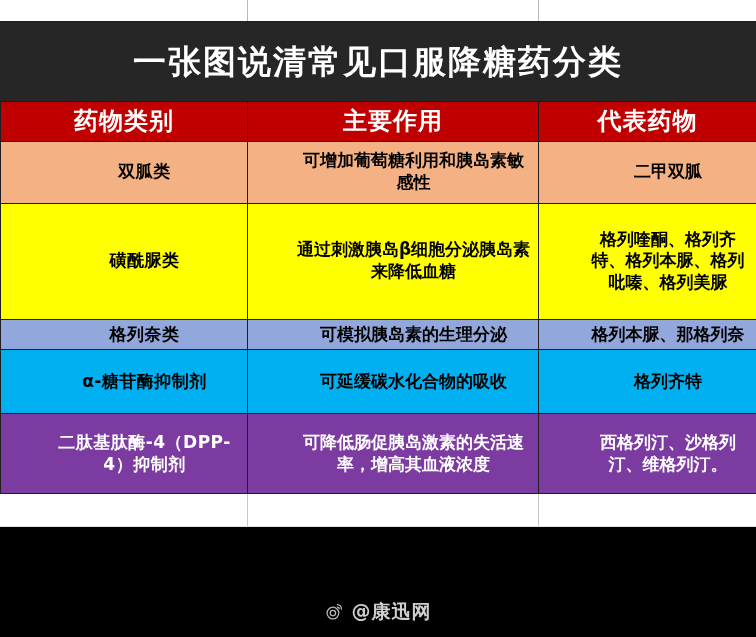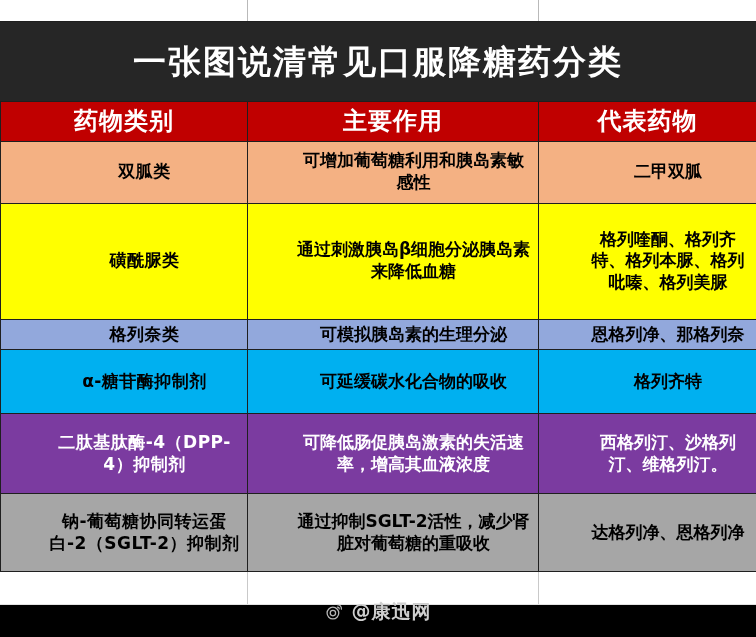--- a/index.html
+++ b/index.html
@@ -193,36 +193,31 @@
         <td class="cell-rep">二甲双胍</td>
       </tr>
       <tr class="body-row row-yellow">
         <td class="cell-cat">磺酰脲类</td>
         <td class="cell-act">通过刺激胰岛β细胞分泌胰岛素来降低血糖</td>
         <td class="cell-rep">格列喹酮、格列齐特、格列本脲、格列吡嗪、格列美脲</td>
       </tr>
       <tr class="body-row row-periwinkle">
         <td class="cell-cat">格列奈类</td>
         <td class="cell-act">可模拟胰岛素的生理分泌</td>
-        <td class="cell-rep">恩格列净、那格列奈</td>
+        <td class="cell-rep">格列本脲、那格列奈</td>
       </tr>
       <tr class="body-row row-cyan">
         <td class="cell-cat">α-糖苷酶抑制剂</td>
         <td class="cell-act">可延缓碳水化合物的吸收</td>
         <td class="cell-rep">格列齐特</td>
       </tr>
       <tr class="body-row row-purple">
         <td class="cell-cat">二肽基肽酶-4（DPP-4）抑制剂</td>
         <td class="cell-act">可降低肠促胰岛激素的失活速率，增高其血液浓度</td>
         <td class="cell-rep">西格列汀、沙格列汀、维格列汀。</td>
-      </tr>
-      <tr class="body-row row-grey">
-        <td class="cell-cat">钠-葡萄糖协同转运蛋白-2（SGLT-2）抑制剂</td>
-        <td class="cell-act">通过抑制SGLT-2活性，减少肾脏对葡萄糖的重吸收</td>
-        <td class="cell-rep">达格列净、恩格列净</td>
       </tr>
     </tbody>
   </table>
 
   <div class="bottom-strip">
     <div class="vdiv c1"></div>
     <div class="vdiv c2"></div>
   </div>
 
   <div class="watermark">

